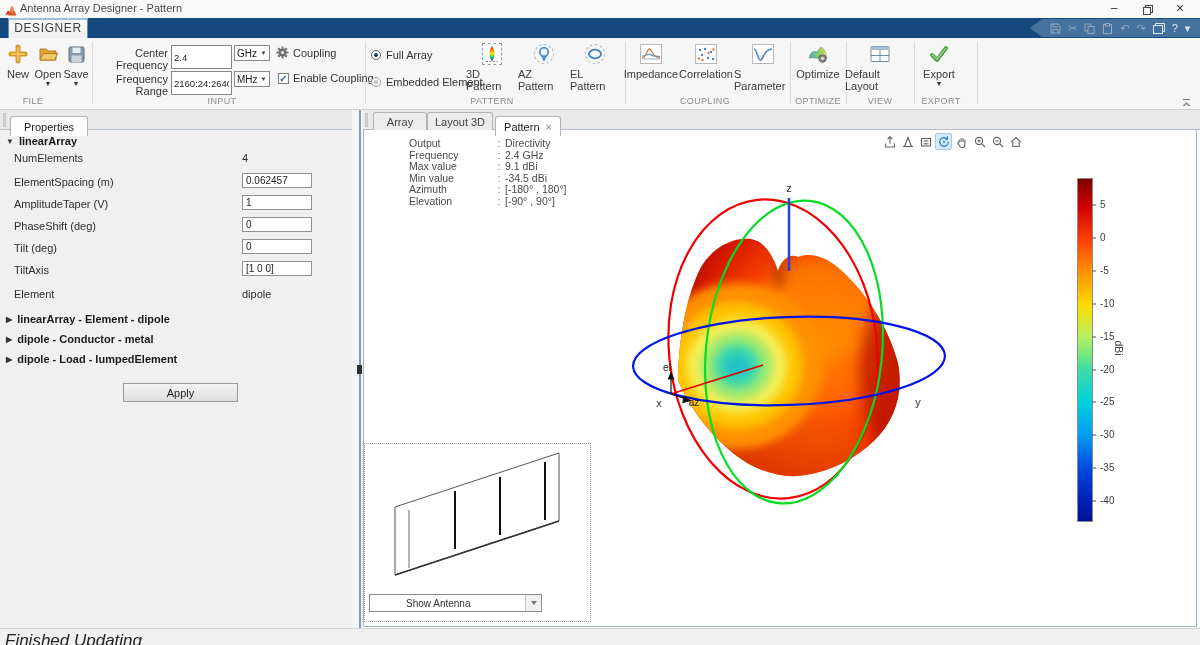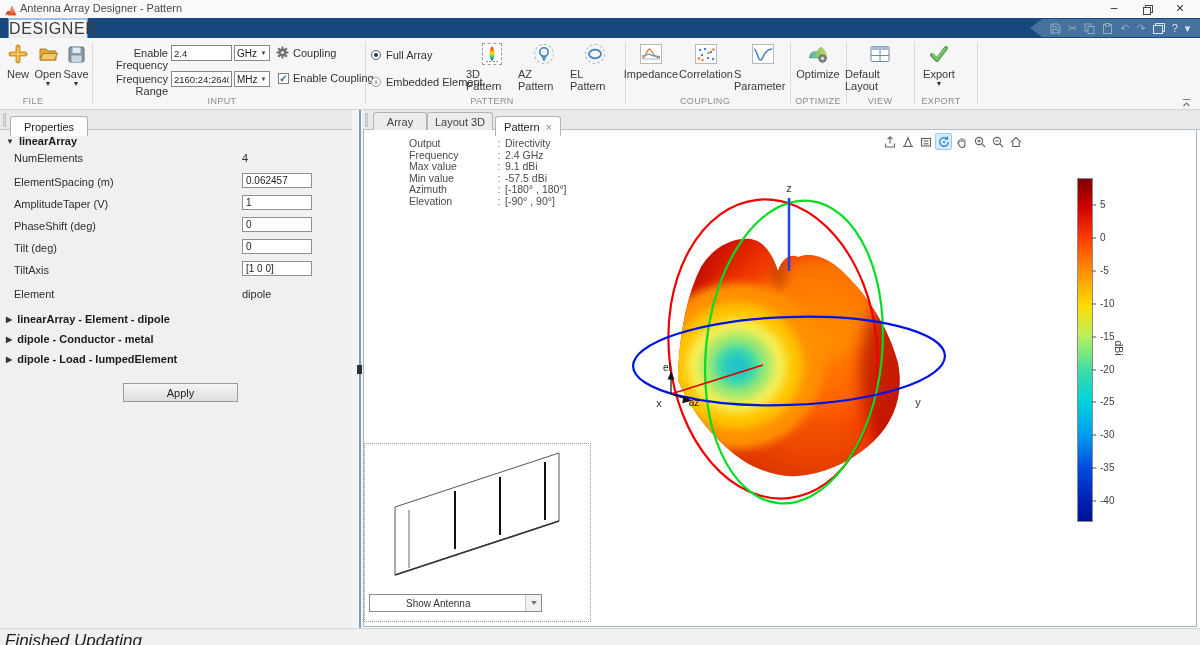--- a/index.html
+++ b/index.html
@@ -12,37 +12,37 @@
   .titlebar .app-icon { position:absolute; left:5px; top:3px; }
   .titlebar .title { position:absolute; left:20px; top:2px; font-size:11px; color:#4a4a4a; }
   .wc { position:absolute; top:0; width:32px; height:18px; text-align:center; font-size:12px; color:#333; line-height:17px; cursor:default; }
   .wc-min { right:70px; }
   .wc-restore { right:36px; padding-top:3px; }
   .wc-close { right:4px; font-size:14px; }
 
   
   .tabstrip { position:absolute; left:0; top:18px; width:1200px; height:20px; background:#17497e; }
   .designer-tab { position:absolute; left:8px; top:0; width:80px; height:20px; background:linear-gradient(#fbfbfb,#ededed);
-     border:1px solid #5e8fc0; border-top:2px solid #9cc1e3; border-bottom:none; font-size:16px; letter-spacing:0.6px;
+     border:1px solid #5e8fc0; border-top:2px solid #9cc1e3; border-bottom:none; font-size:12px; letter-spacing:0.6px;
      color:#3c3c3c; text-align:center; line-height:17px; }
   .qat { position:absolute; right:0; top:1px; width:170px; height:18px; background:#44719d;
      clip-path:polygon(12px 0,100% 0,100% 100%,12px 100%,0 50%); display:flex; align-items:center; gap:7px; padding-left:20px; }
   .qat .qi { color:#96accp; color:#96acbf; font-size:11px; line-height:11px; }
   .qat .qi svg { display:block; }
   .qat .qi.lit { color:#d9e4ee; }
 
   
   .ribbon { position:absolute; left:0; top:38px; width:1200px; height:72px; background:#f6f6f6; border-bottom:1px solid #d2d2d2; }
   .vsep { position:absolute; top:4px; height:62px; width:1px; background:#dcdcdc; }
   .grouplabel { position:absolute; top:58px; font-size:9px; color:#8c8c8c; letter-spacing:0.4px; transform:translateX(-50%); }
   .rbtn { position:absolute; top:4px; display:flex; flex-direction:column; align-items:center; font-size:11px; color:#3a3a3a; cursor:default; }
   .rbtn .ric { height:24px; display:flex; align-items:center; justify-content:center; margin-bottom:2px; }
   .caret { font-size:7px; color:#333; line-height:6px; margin-top:1px; }
   .inlabel { position:absolute; width:74px; text-align:right; font-size:11px; color:#333; }
-  .inbox { position:absolute; width:61px; height:16px; border:1px solid #848484; background:#fff; font-family:"Liberation Sans",sans-serif; font-size:9.5px; color:#222; padding:0 2px; }
+  .inbox { position:absolute; width:61px; height:24px; border:1px solid #848484; background:#fff; font-family:"Liberation Sans",sans-serif; font-size:9.5px; color:#222; padding:0 2px; }
   .combo { position:absolute; width:36px; height:16px; border:1px solid #8a8a8a; background:#fff; font-size:10px; color:#222; display:flex; align-items:center; }
   .combo .ctext { flex:1; padding-left:2px; }
   .combo .carr { width:11px; font-size:6px; color:#444; text-align:center; }
   .settings-item, .coupling-item { position:absolute; display:flex; align-items:center; gap:4px; font-size:11px; color:#333; }
   .checkbox { width:11px; height:11px; border:1px solid #7f7f7f; background:#fdfdfd; font-size:10px; line-height:9px; color:#39648e; text-align:center; font-weight:bold; }
   .radio-item { position:absolute; display:flex; align-items:center; gap:5px; font-size:11px; color:#333; }
   .radio { width:10px; height:10px; border-radius:50%; border:1px solid #5a5a5a; background:#fff; position:relative; }
   .radio.sel::after { content:""; position:absolute; left:2px; top:2px; width:4px; height:4px; border-radius:50%; background:#123a66; }
   .radio.unsel { border-color:#9a9a9a; }
   .radio.unsel::after { content:""; position:absolute; left:2px; top:2px; width:4px; height:4px; border-radius:50%; background:#c2c2c2; }
@@ -196,21 +196,21 @@
             <rect x="2" y="2" width="15" height="15" rx="1.5" fill="#8b9aa8" stroke="#5f6f7d"></rect>
             <rect x="5.5" y="2.5" width="8" height="5.5" fill="#e3eaf0"></rect>
             <rect x="4.5" y="10.5" width="10" height="6.5" fill="#cbd5dd"></rect>
           </svg>
         </span>
       <span>Save</span>
       <span class="caret">▼</span>
     </div>
     <div class="grouplabel" style="left:33px">FILE</div>
 
-    <div class="inlabel" style="left:94px;top:9px">Enable Frequency</div>
+    <div class="inlabel" style="left:94px;top:9px">Center Frequency</div>
     <input class="inbox" style="left: 171px; top: 7px;" value="2.4">
     <div class="combo" style="left:234px;top:7px">
       <span class="ctext">GHz</span>
       <span class="carr">▼</span>
     </div>
     <div class="settings-item" style="left:276px;top:8px">
       <svg width="13" height="13" viewBox="0 0 14 14">
           <circle cx="7" cy="7" r="4.2" fill="#6e6e6e"></circle>
           <circle cx="7" cy="7" r="1.7" fill="#f6f6f6"></circle>
           <g fill="#6e6e6e">
@@ -471,21 +471,21 @@
           <span class="pi-val">2.4 GHz</span>
         </div>
       <div class="pi-row">
           <span class="pi-label">Max value</span>
           <span class="pi-sep">:</span>
           <span class="pi-val">9.1 dBi</span>
         </div>
       <div class="pi-row">
           <span class="pi-label">Min value</span>
           <span class="pi-sep">:</span>
-          <span class="pi-val">-57.5 dBi</span>
+          <span class="pi-val">-34.5 dBi</span>
         </div>
       <div class="pi-row">
           <span class="pi-label">Azimuth</span>
           <span class="pi-sep">:</span>
           <span class="pi-val">[-180° , 180°]</span>
         </div>
       <div class="pi-row">
           <span class="pi-label">Elevation</span>
           <span class="pi-sep">:</span>
           <span class="pi-val">[-90° , 90°]</span>

